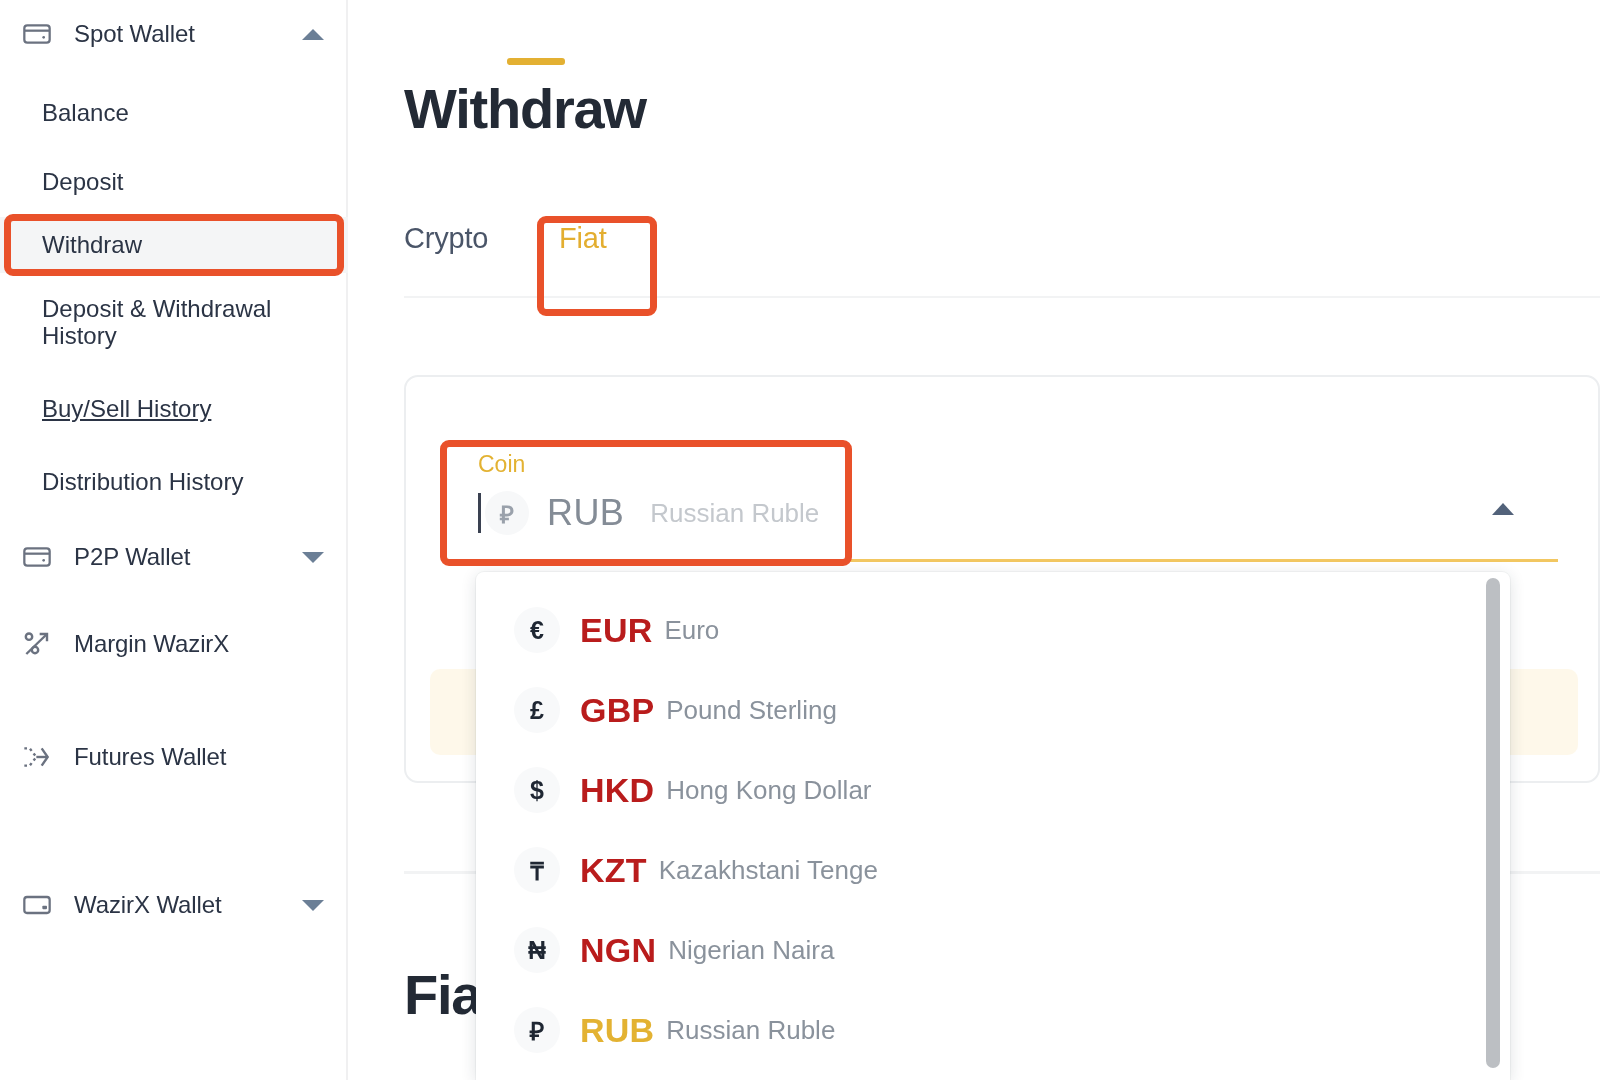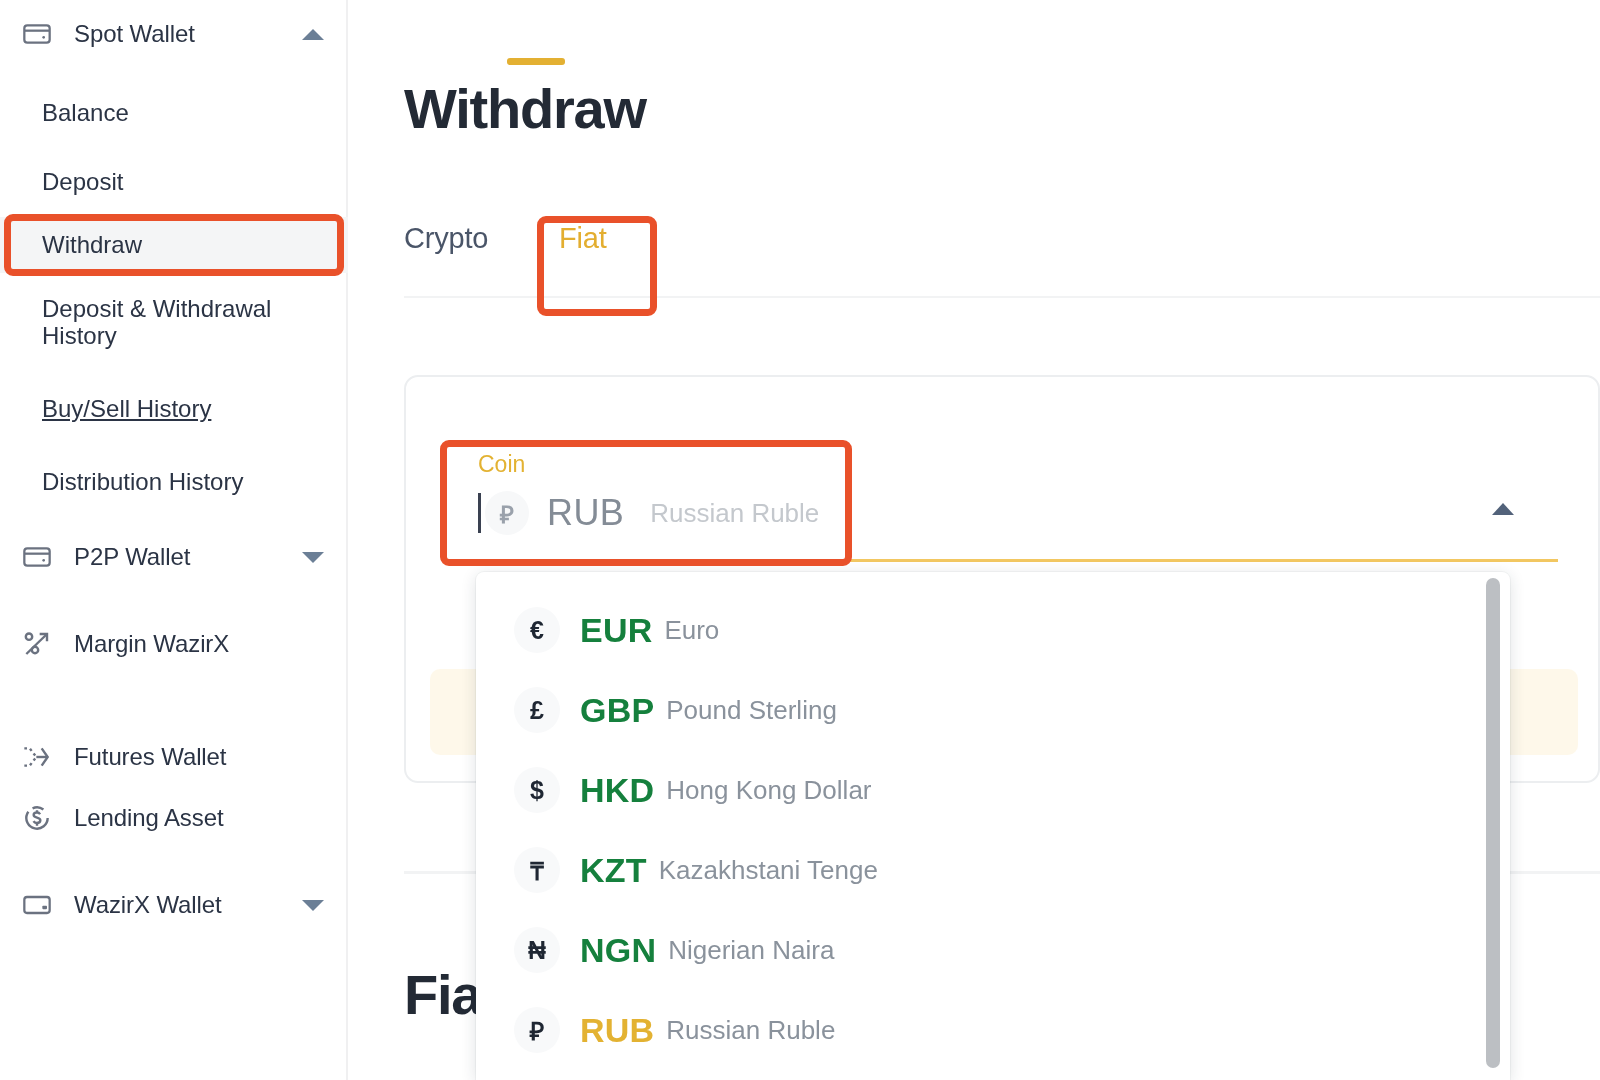--- a/index.html
+++ b/index.html
@@ -282,21 +282,21 @@
     justify-content: center;
     font-size: 25px;
     font-weight: bold;
     color: #1f2733;
     flex: 0 0 46px;
   }
 
   .dd-code {
     font-size: 34px;
     font-weight: bold;
-    color: #15803d;
+    color: #b91c1c;
     margin-left: 20px;
     letter-spacing: 0.2px;
   }
 
   .dd-code.selected { color: #e3b232; }
 
   .dd-name {
     font-size: 26px;
     color: #8a929c;
     margin-left: 12px;
@@ -426,30 +426,20 @@
         <svg width="32" height="32" viewBox="0 0 24 24" fill="none" stroke="currentColor" stroke-width="1.8">
           <path d="M2.5 5.5h4l5 6.5" stroke-dasharray="2 2.4"></path>
           <path d="M2.5 18.5h4l5-6.5" stroke-dasharray="2 2.4"></path>
           <path d="M11.5 12h8"></path>
           <path d="M15.5 5.5l4.5 6.5-4.5 6.5"></path>
         </svg>
       </span>
       <span class="g-label">Futures Wallet</span>
     </div>
 
-    <div class="nav-group-header" style="top:789px;">
-      <span class="g-icon">
-        <svg width="32" height="32" viewBox="0 0 24 24" fill="none" stroke="currentColor" stroke-width="1.8">
-          <path d="M20 12a8 8 0 1 1-3.2-6.4" stroke-dasharray="30 4"></path>
-          <path d="M14.3 9.2a2.6 2.6 0 0 0-2.4-1.3c-1.4 0-2.4.8-2.4 1.9 0 2.6 5 1.3 5 3.9 0 1.2-1.1 2-2.6 2a2.7 2.7 0 0 1-2.5-1.4"></path>
-          <path d="M12 6.2v1.7M12 16.1v1.7"></path>
-        </svg>
-      </span>
-      <span class="g-label">Lending Asset</span>
-    </div>
 
     <div class="nav-group-header" style="top:876px;">
       <span class="g-icon">
         <svg width="32" height="32" viewBox="0 0 24 24" fill="none" stroke="currentColor" stroke-width="1.7">
           <rect x="2.5" y="6" width="19" height="12" rx="2"></rect>
           <rect x="16" y="12.5" width="3.5" height="2.6" rx="0.6" fill="currentColor" stroke="none"></rect>
         </svg>
       </span>
       <span class="g-label">WazirX Wallet</span>
       <span class="caret down"></span>

